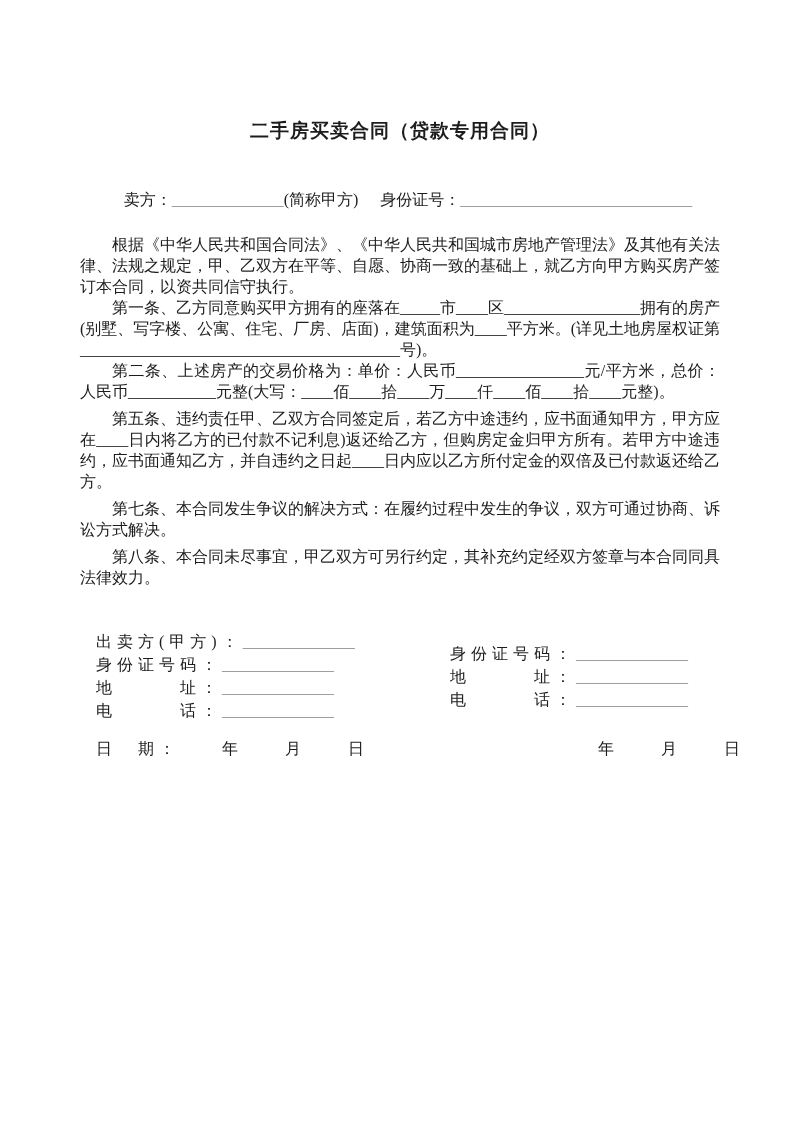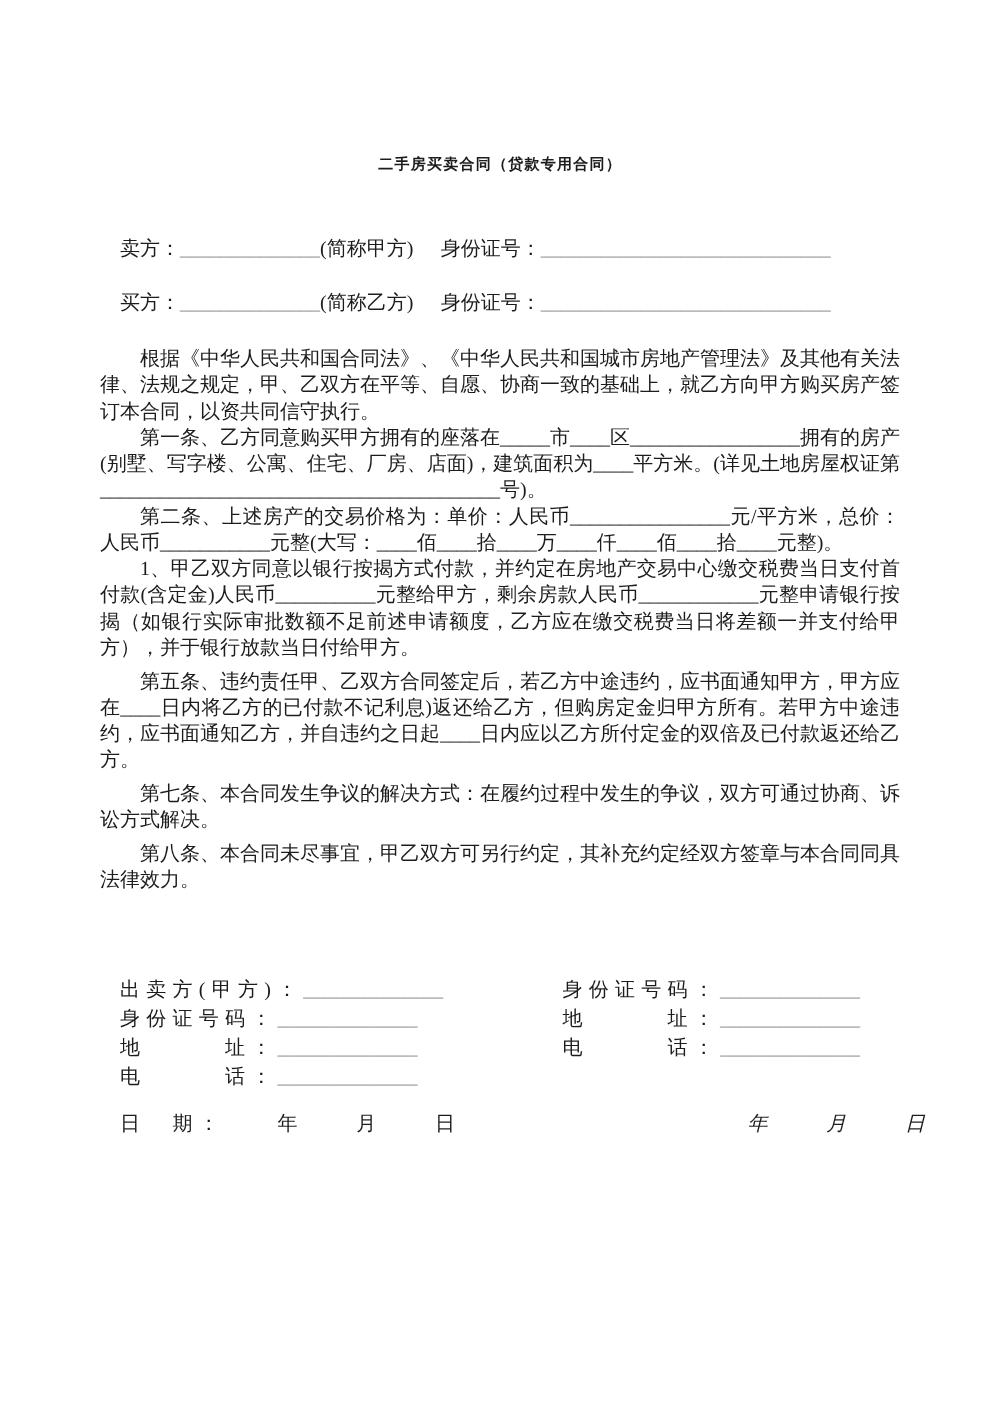--- a/index.html
+++ b/index.html
@@ -8,87 +8,85 @@
     width:800px; height:1132px;
     background:#ffffff;
     color:#1c1c1c;
     font-family:"Liberation Serif","DejaVu Serif",serif;
     font-size:16px;
     overflow:hidden;
   }
   .title {
     padding-top:118px;
     text-align:center;
-    font-size:12px;
+    font-size:19px;
     font-weight:bold;
     line-height:26px;
     letter-spacing:1px;
   }
   .content { padding:0 80px; }
   .party-row {
     padding-left:16px;
     line-height:21px;
     white-space:nowrap;
+    text-align:center;
   }
   .party-row.first { margin-top:45px; }
   .party-row.second { margin-top:22px; }
   .id-label { margin-left:22px; }
   .blank { color:#8f8f8f; letter-spacing:0; }
   .para {
     margin:0;
     line-height:21px;
     text-align:justify;
     text-indent:2em;
   }
   .intro { margin-top:24px; }
   .gap { margin-top:6px; }
   .u { text-decoration:underline; text-underline-offset:3px; }
   .sig-block {
     display:flex;
-    margin-top:66px;
+    margin-top:42px;
     letter-spacing:5px;
     line-height:22px;
+    align-items:center;
   }
   .sig-col-left { flex:0 0 370px; padding-left:16px; box-sizing:border-box; }
   .sig-col-right { flex:1; }
   .sig-row { white-space:nowrap; margin-top:1px; }
   .date-row {
     display:flex;
     margin-top:16px;
     letter-spacing:5px;
     line-height:22px;
   }
   .date-left { flex:0 0 370px; padding-left:16px; box-sizing:border-box; white-space:nowrap; }
-  .date-right { flex:1; padding-left:148px; box-sizing:border-box; white-space:nowrap;font-style:italic; }
+  .date-right { flex:1; padding-left:148px; box-sizing:border-box; white-space:nowrap; }
 </style>
 </head>
 <body>
 
 <div class="page">
 
   <div class="title">二手房买卖合同（贷款专用合同）</div>
 
   <div class="content">
 
     <div class="party-row first">
       <span>卖方：</span><span class="blank">______________</span><span>(简称甲方)</span><span class="id-label">身份证号：</span><span class="blank">_____________________________</span>
     </div>
 
-    <div class="party-row second">
-      <span>买方：</span><span class="blank">______________</span><span>(简称乙方)</span><span class="id-label">身份证号：</span><span class="blank">_____________________________</span>
-    </div>
 
     <p class="para intro">根据《中华人民共和国合同法》、《中华人民共和国城市房地产管理法》及其他有关法律、法规之规定，甲、乙双方在平等、自愿、协商一致的基础上，就乙方向甲方购买房产签订本合同，以资共同信守执行。</p>
 
     <p class="para">第一条、乙方同意购买甲方拥有的座落在_____市____区_________________拥有的房产(别墅、写字楼、公寓、住宅、厂房、店面)，建筑面积为____平方米。(详见土地房屋权证第________________________________________号)。</p>
 
     <p class="para">第二条、上述房产的交易价格为：单价：人民币________________元/平方米，总价：人民币___________元整(大写：____佰____拾____万____仟____佰____拾____元整)。</p>
 
 
-    <p class="para">1、甲乙双方同意以银行按揭方式付款，并约定在房地产交易中心缴交税费当日支付首付款(含定金)人民币__________元整给甲方，剩余房款人民币____________元整申请银行按揭（如银行实际审批数额不足前述申请额度，乙方应在缴交税费当日将差额一并支付给甲方），并于银行放款当日付给甲方。</p>
 
 
     <p class="para gap">第五条、违约责任甲、乙双方合同签定后，若乙方中途违约，应书面通知甲方，甲方应在____日内将乙方的已付款不记利息)返还给乙方，但购房定金归甲方所有。若甲方中途违约，应书面通知乙方，并自违约之日起____日内应以乙方所付定金的双倍及已付款返还给乙方。</p>
 
 
     <p class="para gap">第七条、本合同发生争议的解决方式：在履约过程中发生的争议，双方可通过协商、诉讼方式解决。</p>
 
     <p class="para gap">第八条、本合同未尽事宜，甲乙双方可另行约定，其补充约定经双方签章与本合同同具法律效力。</p>
 
     <div class="sig-block">

